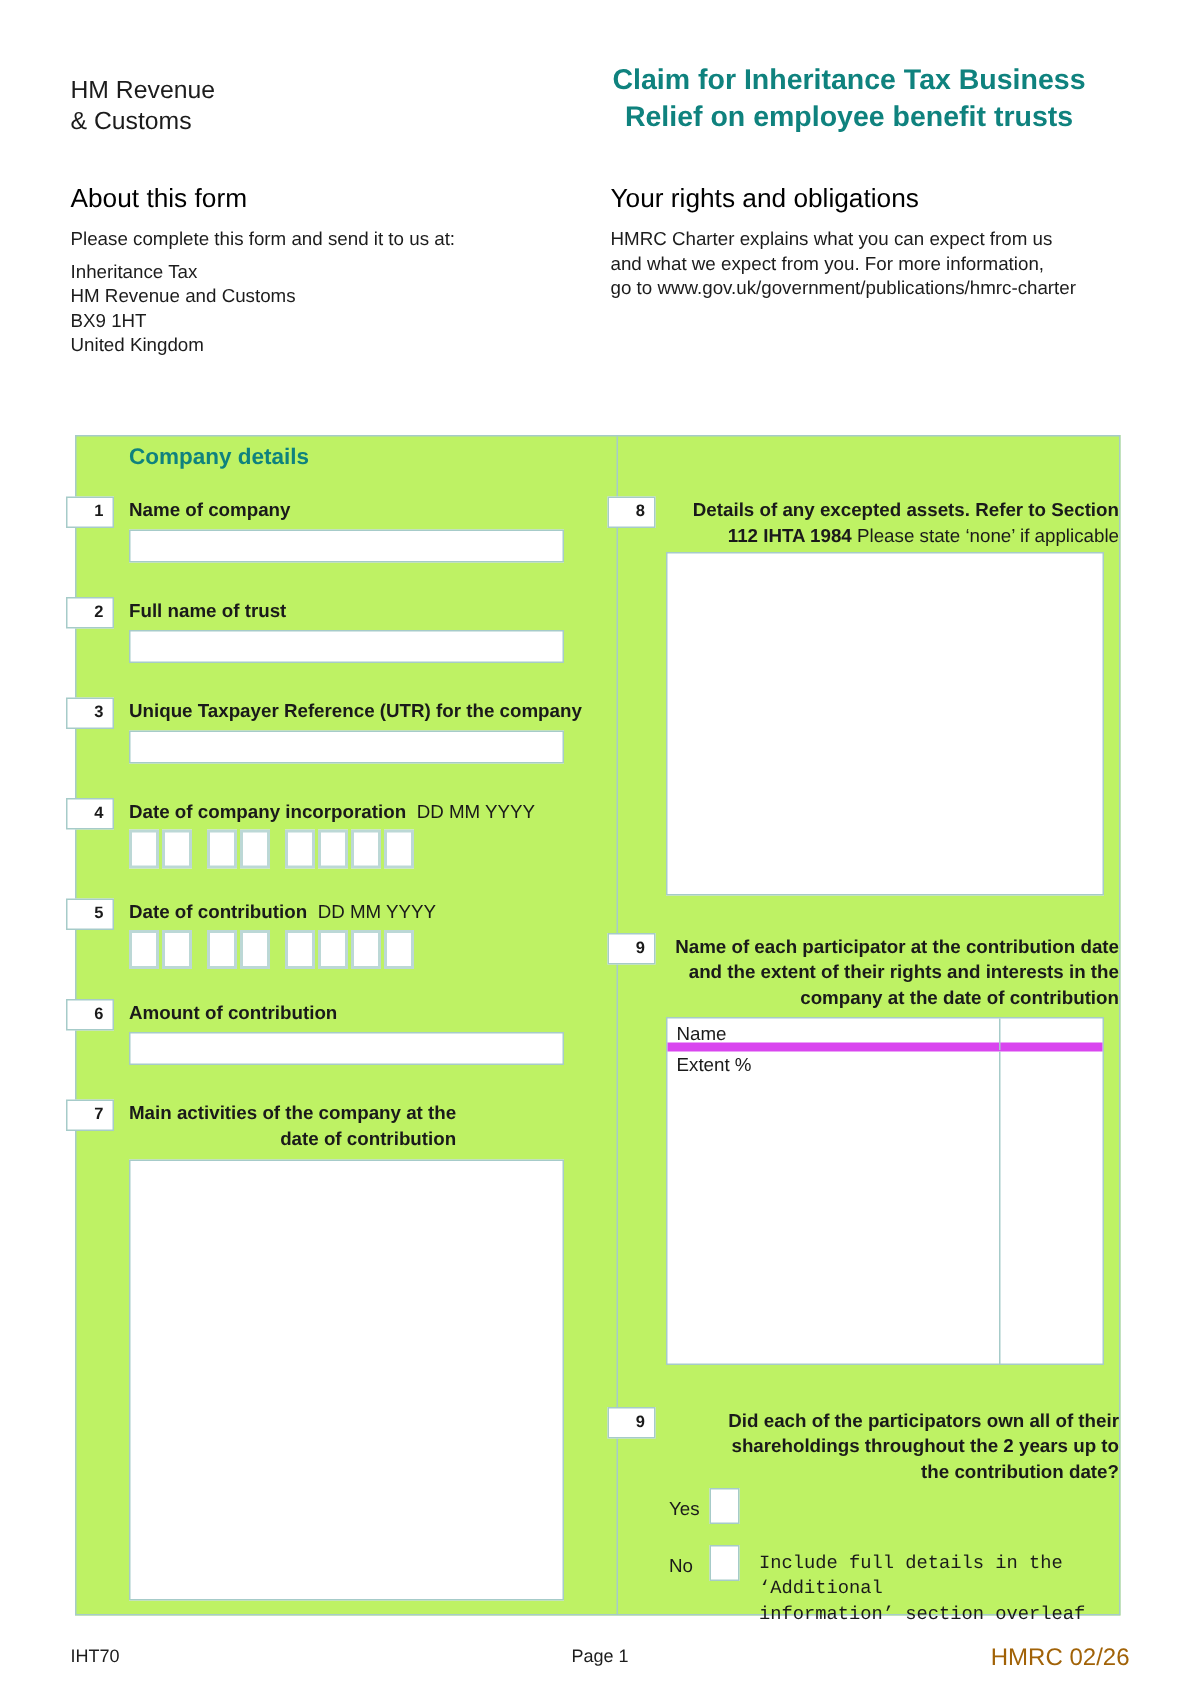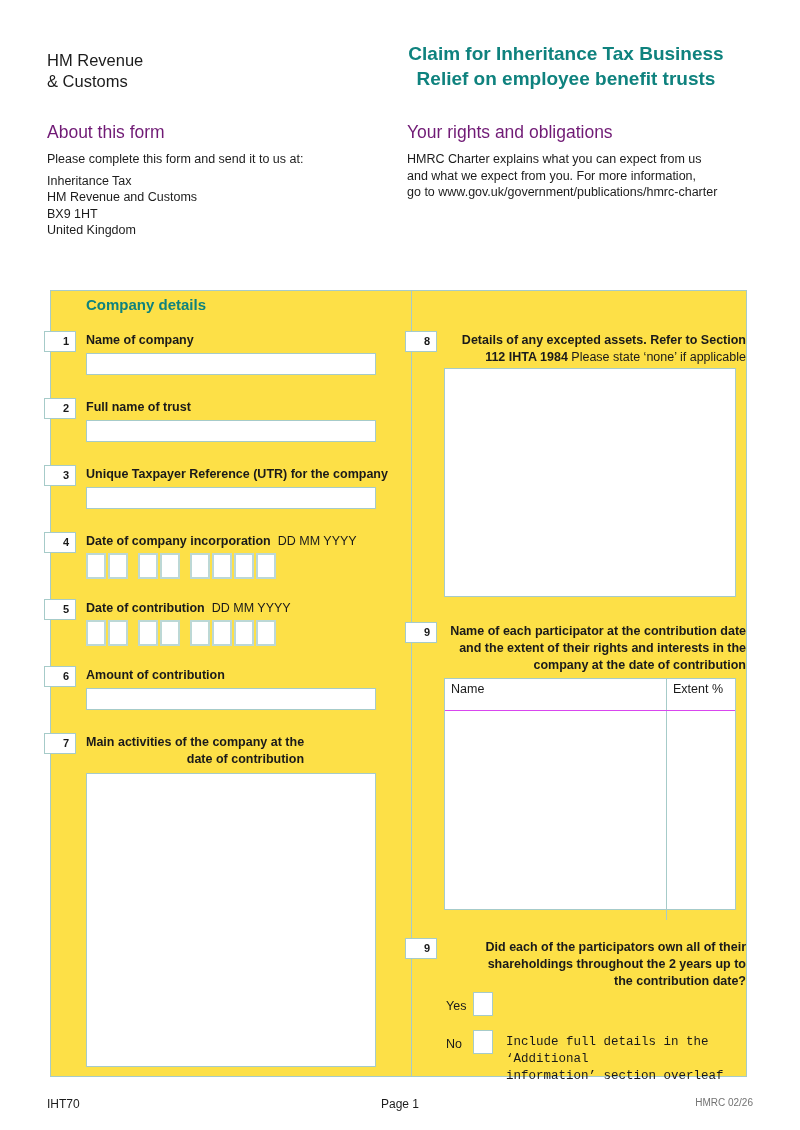--- a/index.html
+++ b/index.html
@@ -9,62 +9,62 @@
   .ml { white-space:pre-line; }
 
   
   .logo { position:absolute; left:47px; top:50px; font-size:16.5px; line-height:1.3; color:#1c1c1c; }
   .doc-title { position:absolute; right:58px; top:41px; width:352px; text-align:center;
                font-size:19px; font-weight:bold; color:#0f827e; line-height:1.32; }
 
   
   .about { position:absolute; left:47px; top:122px; width:340px; }
   .rights { position:absolute; left:407px; top:122px; width:360px; }
-  .h2 { font-size:17.5px; font-weight:normal; color:#701a75; margin-bottom:8px; }
+  .h2 { font-size:17.5px; font-weight:normal; color:#000000; margin-bottom:8px; }
   .body-text { font-size:12.5px; line-height:16.5px; color:#1c1c1c; }
   .address { margin-top:5px; }
 
   
   .panel { position:absolute; left:50px; top:290px; width:697px; height:787px;
-           background:#fde047; border:1px solid #a6cbc9; }
+           background:#bef264; border:1px solid #a6cbc9; }
   .panel-title { position:absolute; left:35px; top:5px; font-size:15px; font-weight:bold; color:#0f827e; }
   .col-divider { position:absolute; left:360px; top:0; width:1px; height:100%; background:#a6cbc9; }
 
   .numbox { position:absolute; width:32px; height:21px; background:#ffffff; border:1px solid #a6cbc9;
             font-size:11px; font-weight:bold; text-align:right; line-height:19px; padding-right:6px; color:#1a1a1a; }
   .qlabel { position:absolute; font-size:12.5px; font-weight:bold; line-height:17px; color:#1a1a1a;text-align:right; }
   .hint { font-weight:normal; margin-left:7px; }
   .tinput { position:absolute; height:22px; background:#ffffff; border:1px solid #a6cbc9;
             font:12.5px "Liberation Sans", sans-serif; padding:0 5px; color:#1a1a1a; }
   .tarea { position:absolute; background:#ffffff; border:1px solid #a6cbc9; resize:none;
            font:12.5px "Liberation Sans", sans-serif; padding:4px 5px; color:#1a1a1a; }
 
   .dategroup { position:absolute; display:flex; }
   .dcell { width:20px; height:26px; background:#ffffff; border:2px solid #bcd8d6; margin-right:2px; }
   .dcell.grp-end { margin-right:10px; }
   .dcell.last { margin-right:0; }
 
   .qtable { position:absolute; left:393px; top:387px; width:292px; height:232px;
             background:#ffffff; border:1px solid #a6cbc9; }
-  .qtable .head { display:flex; height:32px; border-bottom:1px solid #d946ef; }
+  .qtable .head { display:flex; height:22px; border-bottom:6px solid #d946ef;flex-direction:column; }
   .qtable .th { font-size:12.5px; line-height:21px; padding-left:6px; color:#1a1a1a; }
   .qtable .th.name { width:222px; border-right:1px solid #a6cbc9; }
   .qtable .th.extent { flex:1; }
   .qtable .bodyrow { display:flex; height:209px; }
   .qtable .cell-name { width:222px; border-right:1px solid #a6cbc9; }
   .qtable .cell-extent { flex:1; }
 
   .checkbox { position:absolute; width:20px; height:24px; background:#ffffff; border:1px solid #a6cbc9; }
   .yn-label { position:absolute; font-size:12.5px; color:#1a1a1a; }
   .note { position:absolute; font-size:12.5px; line-height:17px; color:#1a1a1a; width:230px; }
 
   
   .footer-left { position:absolute; left:47px; top:1097px; font-size:12px; color:#1c1c1c; }
   .footer-center { position:absolute; left:0; right:0; top:1097px; text-align:center; font-size:12px; color:#1c1c1c; }
-  .footer-right { position:absolute; right:47px; top:1097px; font-size:10px; color:#737373;padding-left:28px; }
+  .footer-right { position:absolute; right:47px; top:1097px; font-size:16px; color:#a16207;padding-left:28px; }
 </style>
 </head>
 <body>
 
 <div class="page">
 
   <div class="logo ml">HM Revenue
 &amp; Customs</div>
   <div class="doc-title ml">Claim for Inheritance Tax Business
 Relief on employee benefit trusts</div>

